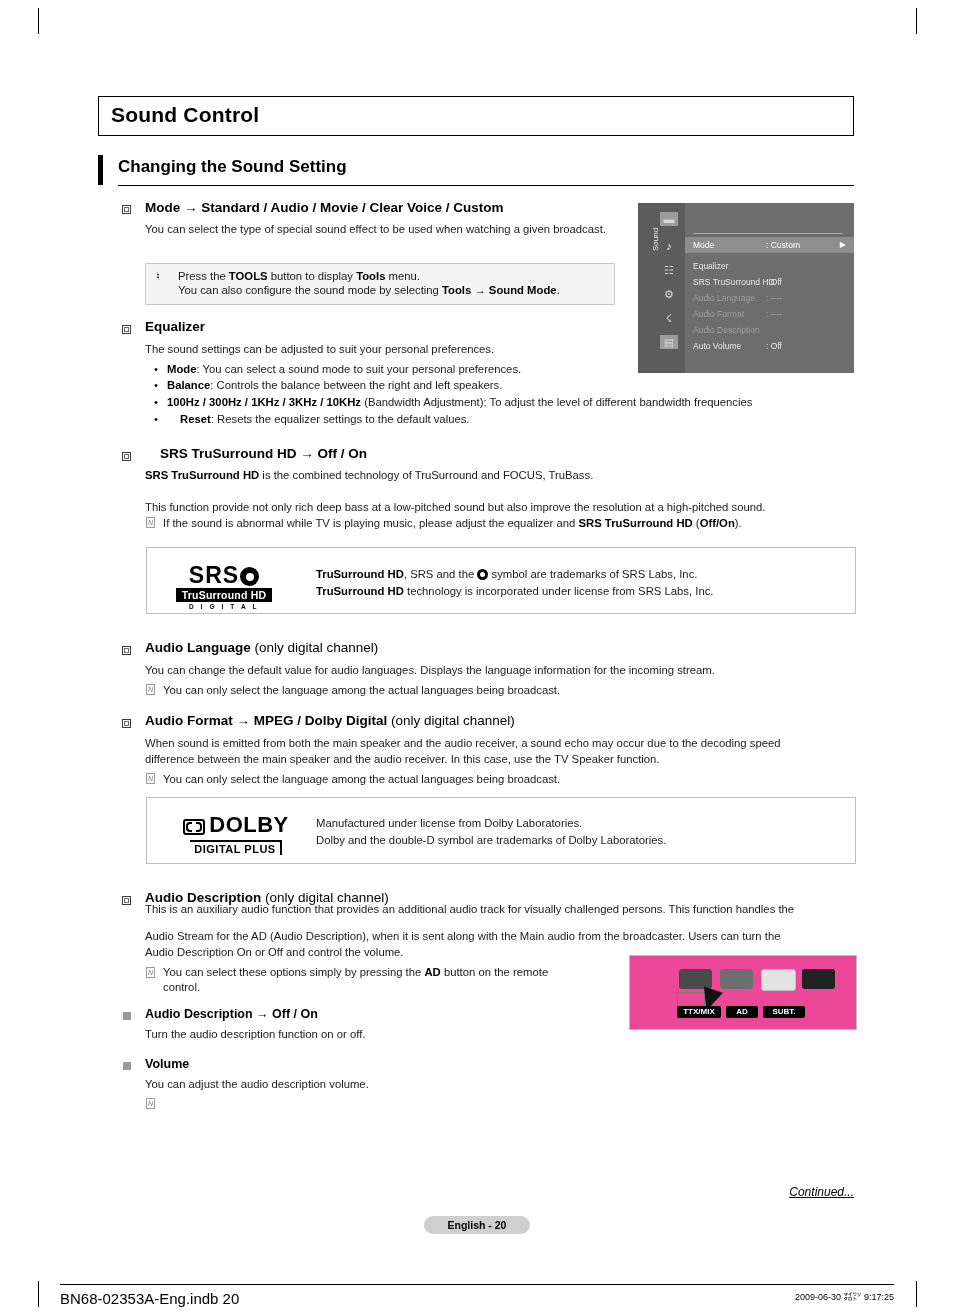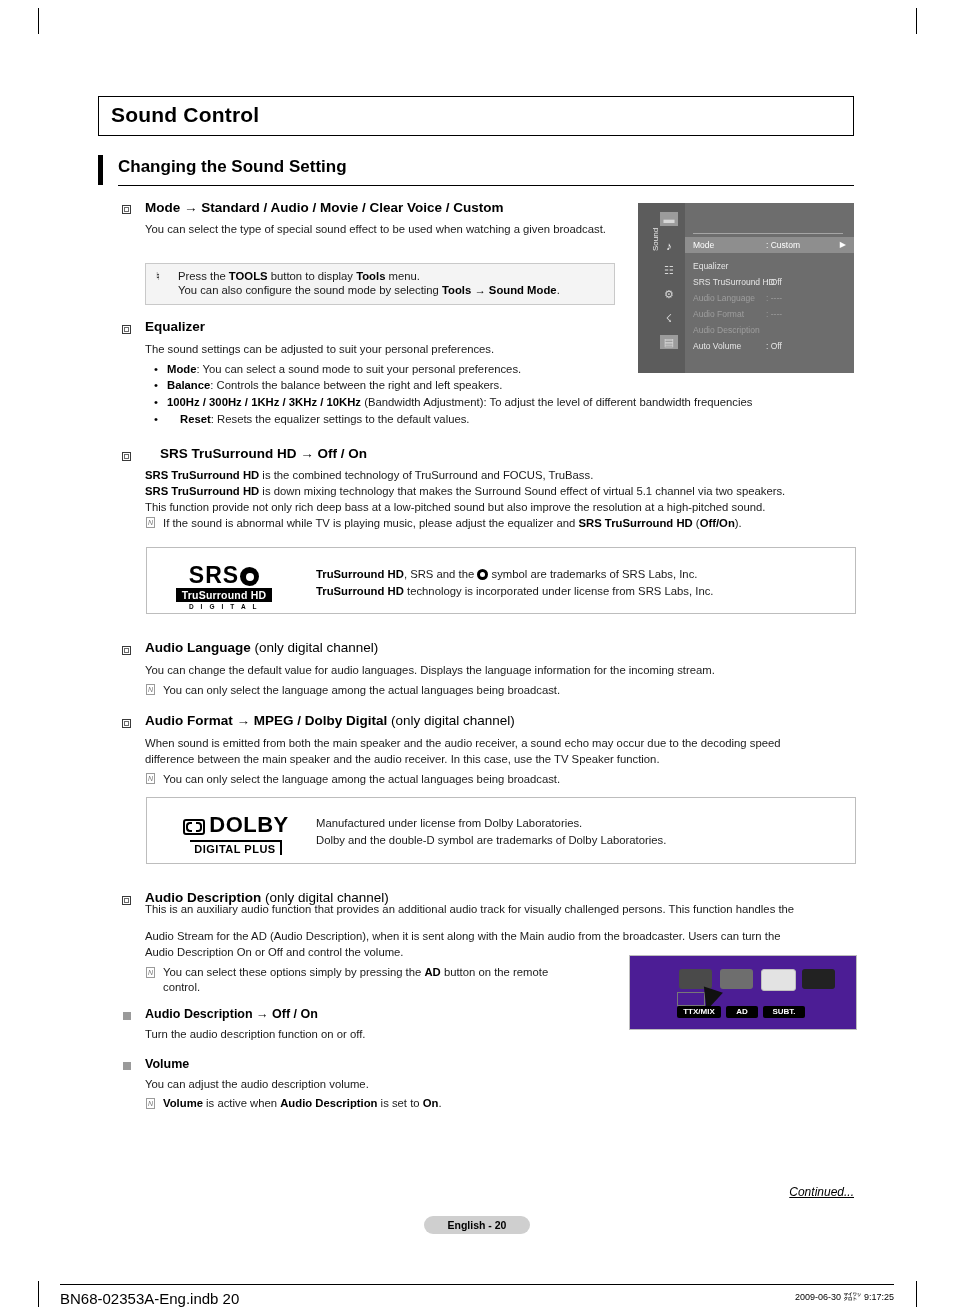--- a/index.html
+++ b/index.html
@@ -314,21 +314,21 @@
     margin-top: 2px;
   }
 
   
   .remote-box {
     position: absolute;
     left: 629px; top: 955px;
     width: 228px; height: 75px;
     border: 1px solid #bdbdbd;
     box-sizing: border-box;
-    background: #4c1d95;
+    background: #ec4899;
   }
   .rbtn {
     position: absolute;
     border-radius: 3px;
   }
   .rlabel {
     position: absolute;
     background: #000;
     color: #fff;
     font-size: 8px;
@@ -475,23 +475,20 @@
   </div>
 
   <div class="bullet-sq" style="left:122px; top:452px;"></div>
   <div class="h-item" style="left:160px; top:446px;">
     <span>SRS TruSurround HD</span>
     <span>→ Off / On</span>
   </div>
   <div class="body-txt" style="left:145px; top:468px; width:700px;">
     <b>SRS TruSurround HD</b><span> is the combined technology of TruSurround and FOCUS, TruBass.</span>
   </div>
-  <div class="body-txt" style="left:145px; top:484px; width:720px;">
-    <b>SRS TruSurround HD</b><span> is down mixing technology that makes the Surround Sound effect of virtual 5.1 channel via two speakers.</span>
-  </div>
   <div class="body-txt" style="left:145px; top:500px; width:720px;">This function provide not only rich deep bass at a low-pitched sound but also improve the resolution at a high-pitched sound.</div>
   <div class="nmark" style="left:146px; top:517px;">N</div>
   <div class="body-txt" style="left:163px; top:516px; width:700px;">
     <span>If the sound is abnormal while TV is playing music, please adjust the equalizer and </span><b>SRS TruSurround HD</b><span> (</span><b>Off/On</b><span>).</span>
   </div>
 
   <div class="logo-box" style="left:146px; top:547px; width:710px; height:67px;"></div>
   <div class="srs-logo">
     <div class="srs-top"><span>SRS</span><span class="srs-circle"></span></div>
     <div class="srs-band">TruSurround HD</div>
@@ -561,23 +558,20 @@
   </div>
 
   <div class="sq-gray" style="left:123px; top:1012px;"></div>
   <div class="h-item" style="left:145px; top:1007px; font-size:12.5px;">Audio Description → Off / On</div>
   <div class="body-txt" style="left:145px; top:1027px; width:500px;">Turn the audio description function on or off.</div>
 
   <div class="sq-gray" style="left:123px; top:1062px;"></div>
   <div class="h-item" style="left:145px; top:1057px; font-size:12.5px;">Volume</div>
   <div class="body-txt" style="left:145px; top:1077px; width:500px;">You can adjust the audio description volume.</div>
   <div class="nmark" style="left:146px; top:1098px;">N</div>
-  <div class="body-txt" style="left:163px; top:1096px; width:600px;">
-    <b>Volume</b><span> is active when </span><b>Audio Description</b><span> is set to </span><b>On</b><span>.</span>
-  </div>
 
   <div class="continued">Continued...</div>
   <div class="pagepill">English - 20</div>
   <div class="footline"></div>
   <div class="foot-l">BN68-02353A-Eng.indb   20</div>
   <div class="foot-r">2009-06-30   ㍃㍗ 9:17:25</div>
 
 </div>
 
 </body></html>

